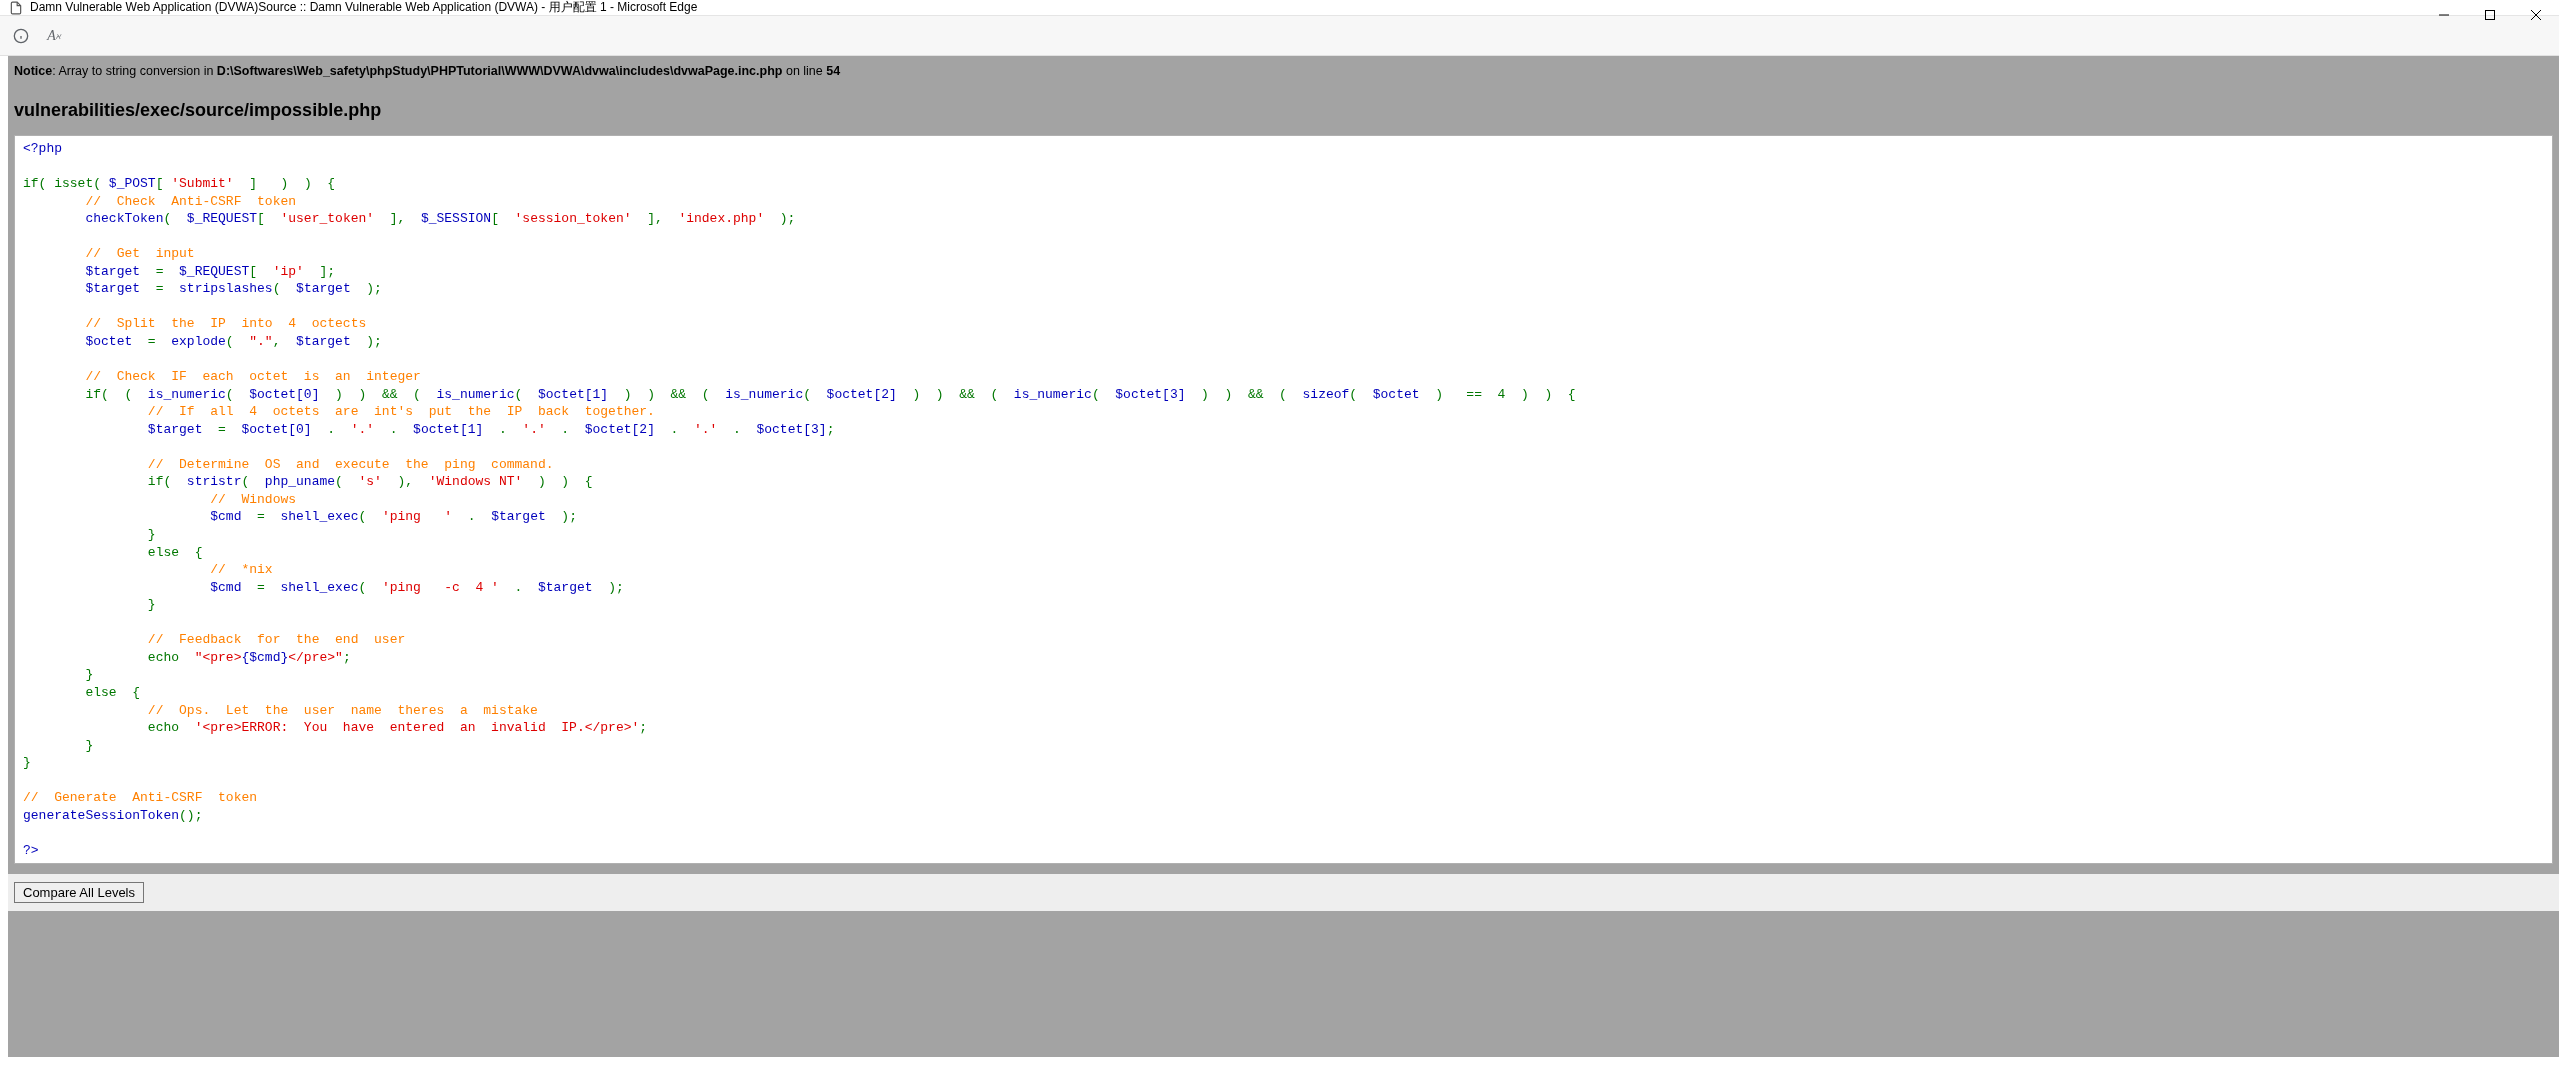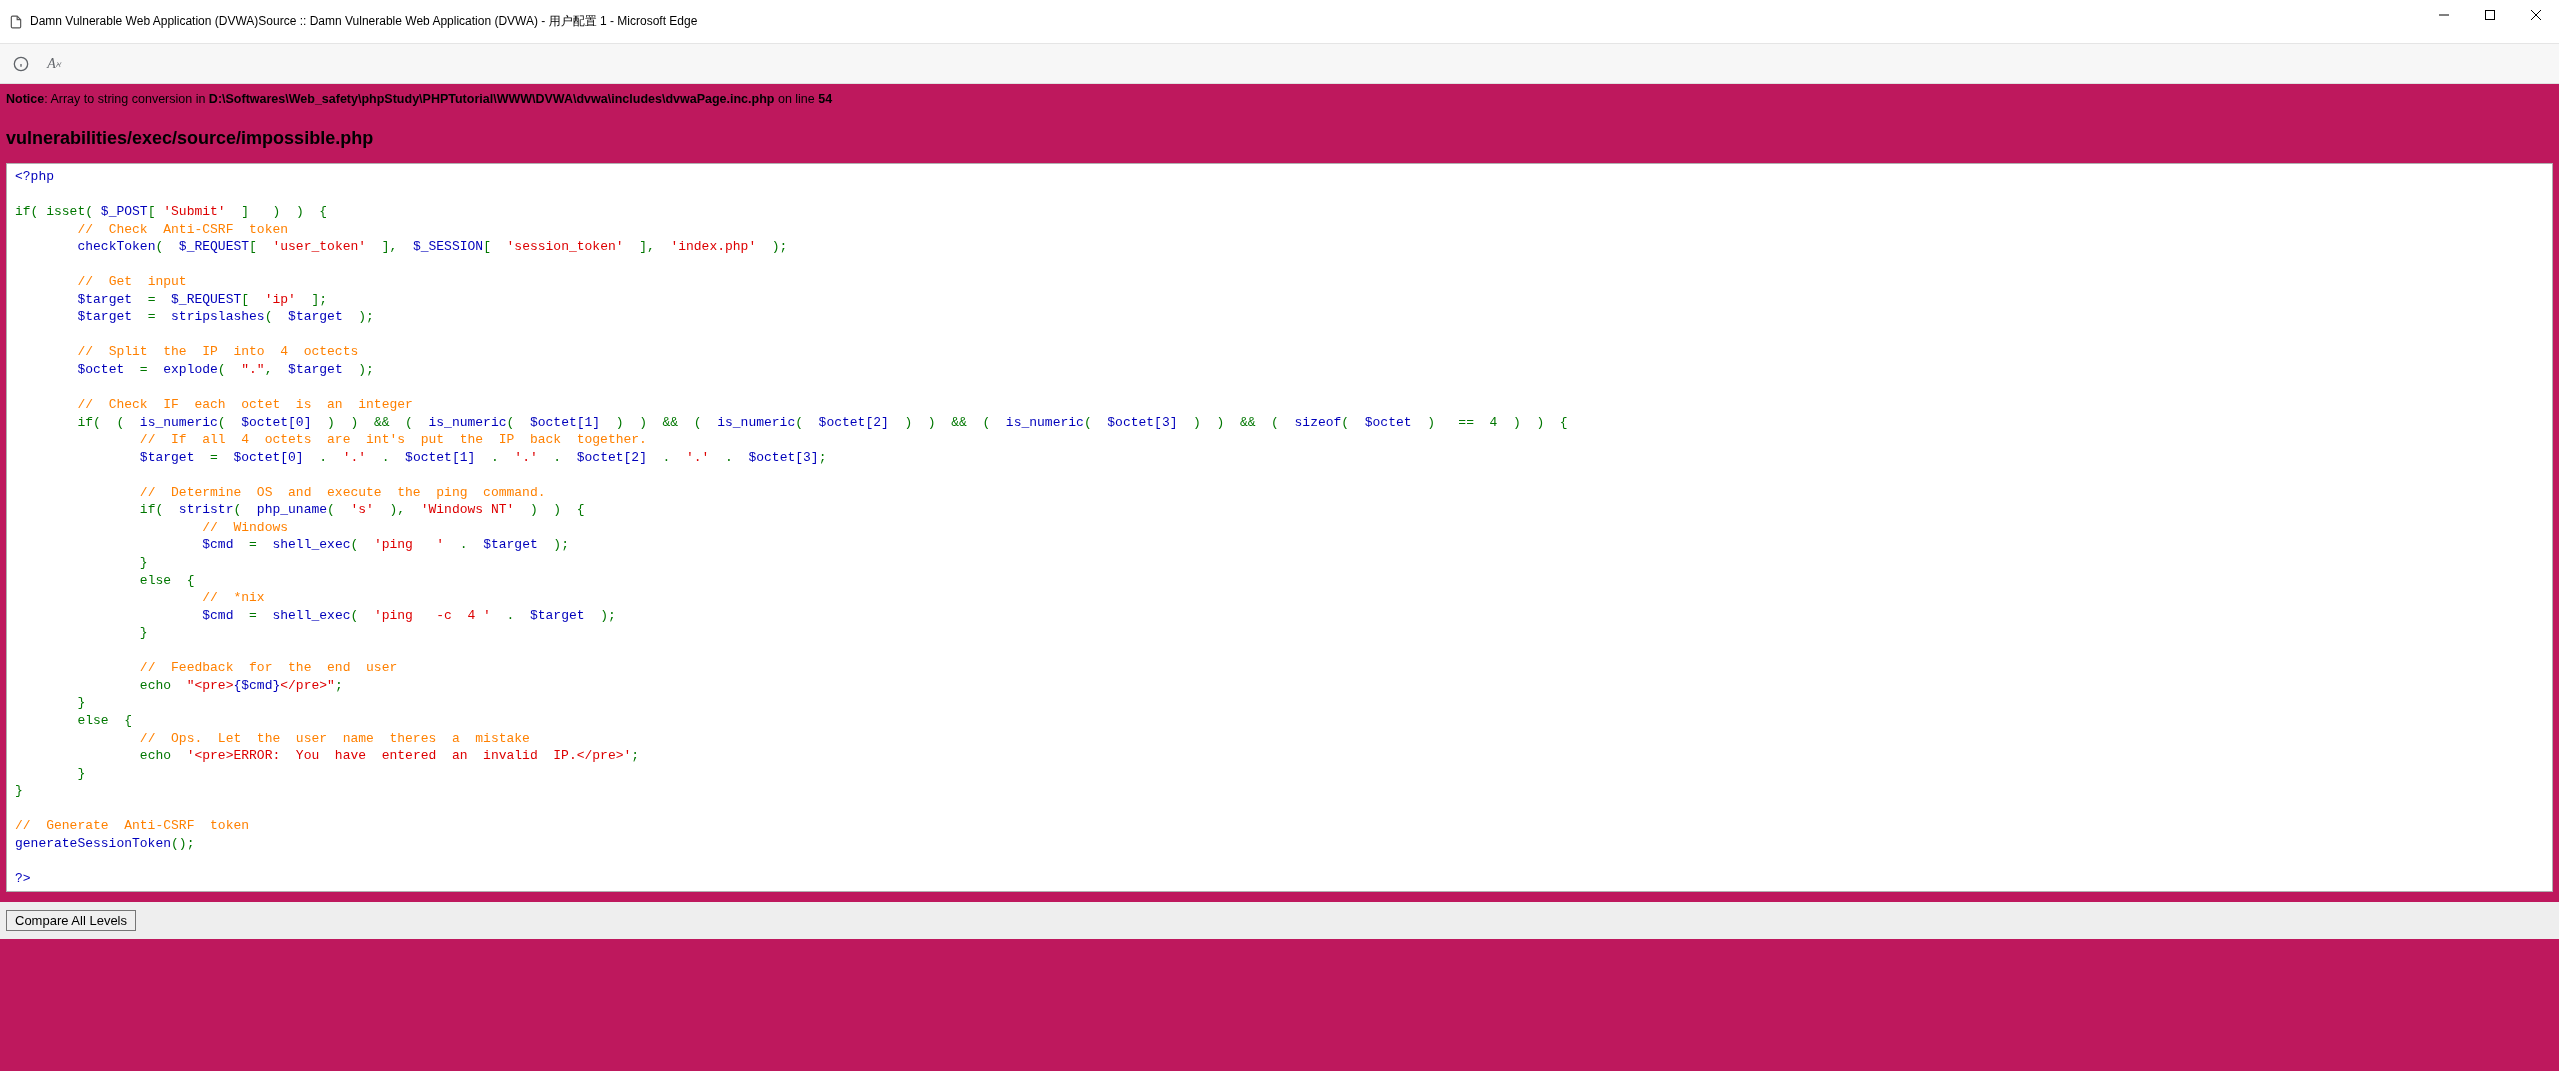--- a/index.html
+++ b/index.html
@@ -5,21 +5,21 @@
   * { margin: 0; padding: 0; box-sizing: border-box; }
   body {
     font-family: "Segoe UI", Tahoma, sans-serif;
     font-size: 12px;
     background: #ffffff;
     color: #000;
     overflow-x: hidden;
   }
   
   .titlebar {
-    height: 44px;
+    height: 16px;
     background: #ffffff;
     border-bottom: 1px solid #e5e5e5;
     display: flex;
     align-items: center;
     padding-left: 8px;
     position: relative;
   }
   .titlebar .page-icon {
     width: 16px; height: 16px;
     margin-right: 6px;
@@ -66,23 +66,24 @@
   .addressbar .reader-icon {
     width: 28px; height: 28px;
     display:flex; align-items:center; justify-content:center;
     color:#5f6368;
     font-style: italic;
     font-family: Georgia, serif;
     font-size: 14px;
   }
   
   .page {
-    background: #be185d;
+    background: #a3a3a3;
     min-height: calc(100vh - 70px);
     padding: 0;
+    margin-left: 8px;
   }
   .notice {
     padding: 8px 6px 8px 6px;
     font-size: 12.5px;
     font-family: Arial, sans-serif;
   }
   .notice b { font-weight: bold; }
   h1.page-title {
     font-family: Arial, sans-serif;
     font-size: 24px;

